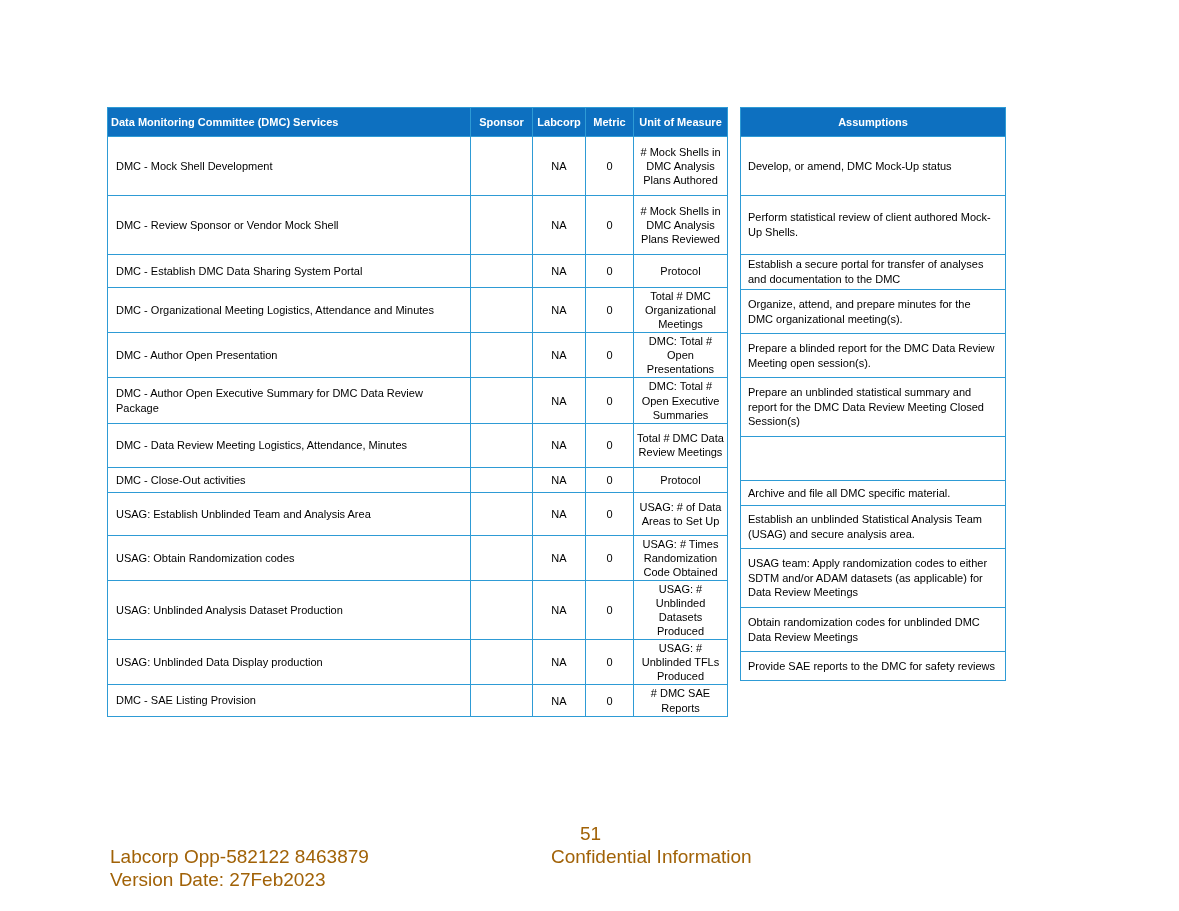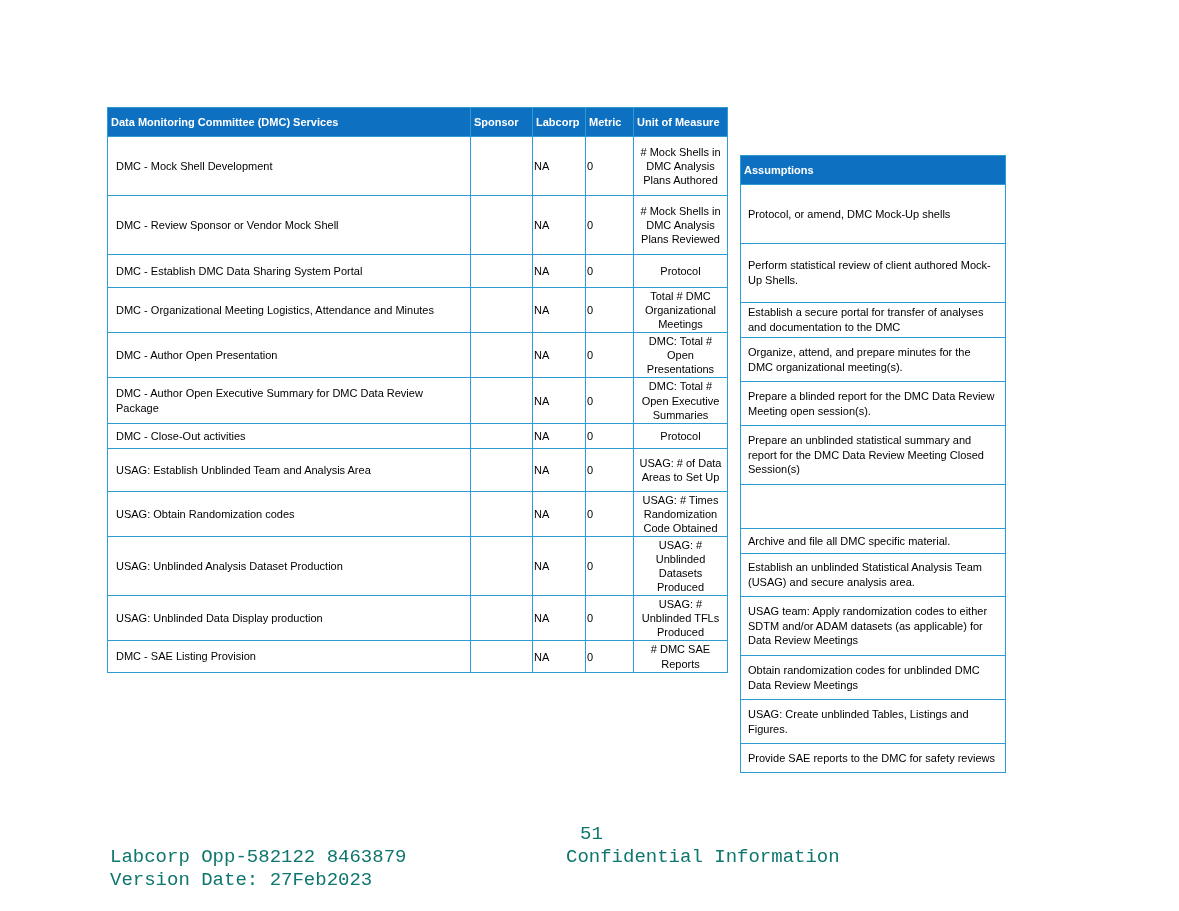--- a/index.html
+++ b/index.html
@@ -6,56 +6,56 @@
   .page {
     position: relative;
     width: 1179px;
     height: 911px;
     background: #ffffff;
     font-family: "Liberation Sans", sans-serif;
     overflow: hidden;
   }
   table { border-collapse: collapse; table-layout: fixed; }
   .svc-table { position: absolute; left: 107px; top: 107px; width: 620px; }
-  .asm-table { position: absolute; left: 740px; top: 107px; width: 266px; margin-top: 48px; }
+  .asm-table { position: absolute; left: 740px; top: 107px; width: 266px; }
   th, td {
     border: 1.5px solid var(--border-blue, #2E9BD5);
     font-size: 11px;
     color: #000000;
     vertical-align: middle;
     overflow: hidden;
     box-sizing: border-box;
   }
   thead th {
     background: var(--header-bg, #0D70C0);
     color: #ffffff;
     font-weight: bold;
     height: 29px;
     padding: 1px 3px;
     line-height: 1.15;
   }
   th.h-services { text-align: left; }
-  th.h-center, td.c-center { text-align: left; }
+  th.h-center, td.c-center { text-align: center; }
   td.c-service { text-align: left; padding: 2px 8px 2px 8px; line-height: 1.3; }
   td.c-unit { text-align: center; padding: 1px 2px; line-height: 1.28; margin-left: 34px; }
   td.c-assumption { text-align: left; padding: 2px 7px; line-height: 1.32; }
   .col-services { width: 363px; }
   .col-sponsor  { width: 62px; }
   .col-labcorp  { width: 53px; }
   .col-metric   { width: 48px; }
   .col-unit     { width: 94px; }
   .footer-line {
     position: absolute;
-    font-family: Liberation Mono, monospace;
+    font-family: Liberation Sans, sans-serif;
     font-size: 19px;
-    color: #0f766e;
+    color: #a16207;
     white-space: nowrap;
   }
   #f-page    { left: 580px; top: 823px; }
-  #f-conf    { left: 566px; top: 846px; }
+  #f-conf    { left: 551px; top: 846px; }
   #f-opp     { left: 110px; top: 846px; }
   #f-version { left: 110px; top: 869px; }
 </style>
 </head>
 <body>
 
 <div class="page">
 
   <table class="svc-table">
     <colgroup>
@@ -110,20 +110,27 @@
           <td class="c-center">0</td>
           <td class="c-unit">DMC: Total # Open Presentations</td>
         </tr>
         <tr style="height: 44px;">
           <td class="c-service">DMC - Author Open Executive Summary for DMC Data Review Package</td>
           <td class="c-center"></td>
           <td class="c-center">NA</td>
           <td class="c-center">0</td>
           <td class="c-unit">DMC: Total # Open Executive Summaries</td>
         </tr>
+        <tr style="height: 44px;">
+          <td class="c-service">DMC - Data Review Meeting Logistics, Attendance, Minutes</td>
+          <td class="c-center"></td>
+          <td class="c-center">NA</td>
+          <td class="c-center">0</td>
+          <td class="c-unit">Total # DMC Data Review Meetings</td>
+        </tr>
         <tr style="height: 25px;">
           <td class="c-service">DMC - Close-Out activities</td>
           <td class="c-center"></td>
           <td class="c-center">NA</td>
           <td class="c-center">0</td>
           <td class="c-unit">Protocol</td>
         </tr>
         <tr style="height: 43px;">
           <td class="c-service">USAG: Establish Unblinded Team and Analysis Area</td>
           <td class="c-center"></td>
@@ -163,21 +170,21 @@
   </table>
 
   <table class="asm-table">
     <thead>
       <tr>
         <th class="h-center">Assumptions</th>
       </tr>
     </thead>
     <tbody id="asm-body">
         <tr style="height: 59px;">
-          <td class="c-assumption">Protocol, or amend, DMC Mock-Up shells</td>
+          <td class="c-assumption">Develop, or amend, DMC Mock-Up status</td>
         </tr>
         <tr style="height: 59px;">
           <td class="c-assumption">Perform statistical review of client authored Mock-Up Shells.</td>
         </tr>
         <tr style="height: 35px;">
           <td class="c-assumption">Establish a secure portal for transfer of analyses and documentation to the DMC</td>
         </tr>
         <tr style="height: 44px; padding-left: 30px;">
           <td class="c-assumption">Organize, attend, and prepare minutes for the DMC organizational meeting(s).</td>
         </tr>
@@ -194,23 +201,20 @@
           <td class="c-assumption">Archive and file all DMC specific material.</td>
         </tr>
         <tr style="height: 43px;">
           <td class="c-assumption">Establish an unblinded Statistical Analysis Team (USAG) and secure analysis area.</td>
         </tr>
         <tr style="height: 59px;">
           <td class="c-assumption">USAG team:  Apply randomization codes to either SDTM and/or ADAM datasets (as applicable) for Data Review Meetings</td>
         </tr>
         <tr style="height: 44px;">
           <td class="c-assumption">Obtain randomization codes for unblinded DMC Data Review Meetings</td>
-        </tr>
-        <tr style="height: 44px;">
-          <td class="c-assumption">USAG:  Create unblinded Tables, Listings and Figures.</td>
         </tr>
         <tr style="height: 29px;">
           <td class="c-assumption">Provide SAE reports to the DMC for safety reviews</td>
         </tr>
       </tbody>
   </table>
 
   <div id="f-page" class="footer-line">51</div>
   <div id="f-conf" class="footer-line">Confidential Information</div>
   <div id="f-opp" class="footer-line">Labcorp Opp-582122 8463879</div>

